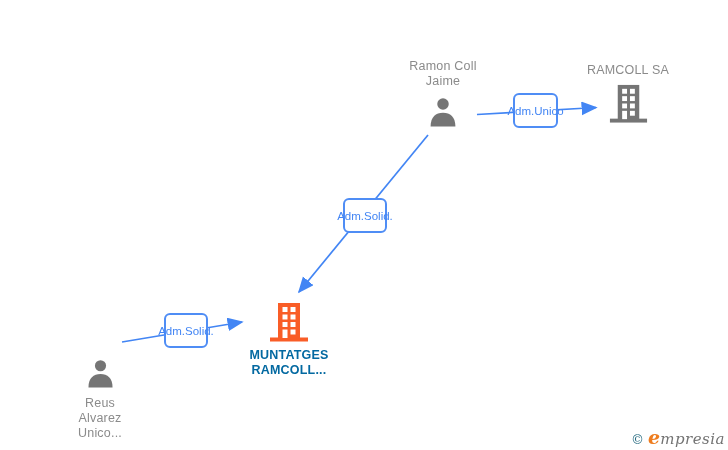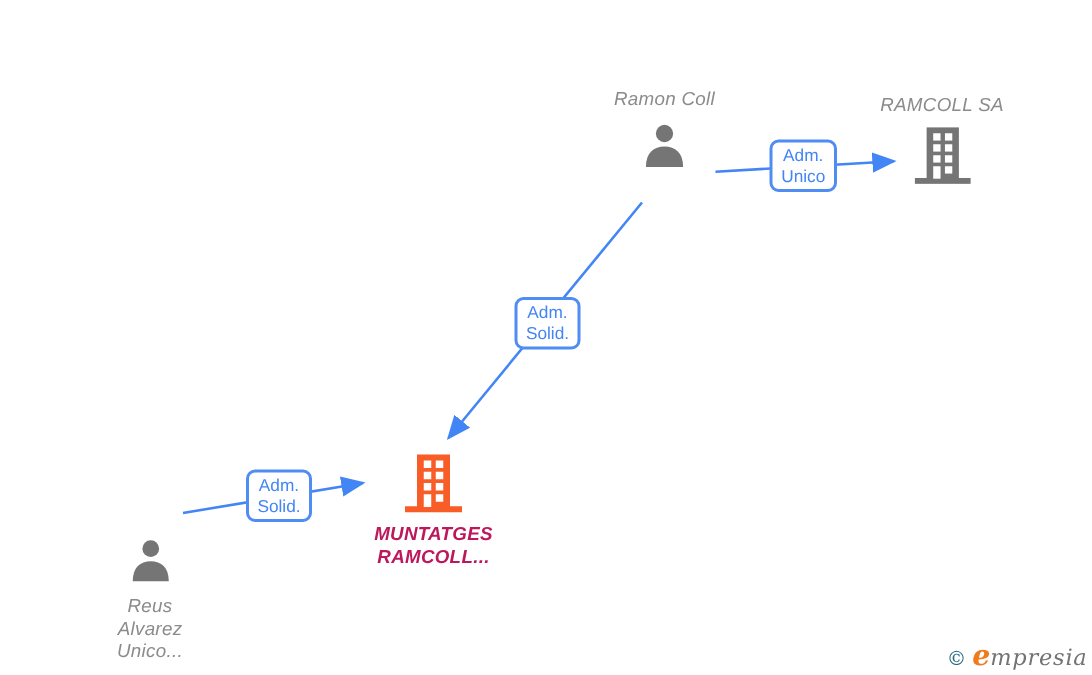--- a/index.html
+++ b/index.html
@@ -5,29 +5,28 @@
   html,body{margin:0;padding:0;background:#ffffff;}
   #canvas{
     position:relative;width:728px;height:450px;background:#ffffff;overflow:hidden;
     font-family:"Liberation Sans",sans-serif;
   }
   #arrows{position:absolute;left:0;top:0;width:728px;height:450px;}
   .node{position:absolute;text-align:center;cursor:pointer;}
   .node-label{
     font-size:12.5px;line-height:15px;color:#8b8b8b;letter-spacing:.2px;
     white-space:nowrap;
-    font-style:italic;
   }
-  .node-label.bold{font-weight:bold;color:#be185d;}
+  .node-label.bold{font-weight:bold;color:#0369a1;}
   .icon-wrap{display:inline-block;}
   .edge-label{
     position:absolute;box-sizing:border-box;background:#ffffff;
     border:2px solid #4f8df5;border-radius:6px;
     color:#4285f4;font-size:11.5px;line-height:14px;text-align:center;
-    display:flex;flex-direction:column;justify-content:center;align-items:center;
+    display:flex;flex-direction:row;justify-content:center;align-items:center;
     padding:2px 3px;
   }
   .person-fill{fill:#757575;}
   .bldg-gray{fill:#757575;}
   .bldg-orange{fill:#f95d27;}
   #watermark{
     position:absolute;right:3px;bottom:2px;display:flex;align-items:baseline;
     font-family:"DejaVu Serif",serif;font-style:italic;user-select:none;
   }
   #watermark .copy{color:#266b80;font-size:13px;font-style:normal;margin-right:4px;}
@@ -46,20 +45,21 @@
       </marker>
     </defs>
     <line x1="477" y1="114.5" x2="596" y2="107.5" stroke="#4285f4" stroke-width="1.7" marker-end="url(#ah)"></line>
     <line x1="428" y1="135" x2="299" y2="292" stroke="#4285f4" stroke-width="1.7" marker-end="url(#ah)"></line>
     <line x1="122" y1="342" x2="242" y2="322" stroke="#4285f4" stroke-width="1.7" marker-end="url(#ah)"></line>
   </svg>
 
   <div class="node" style="left:383px;top:59px;width:120px;">
     <div class="node-label">
       <div>Ramon Coll</div>
+      <div>Jaime</div>
     </div>
     <span class="icon-wrap" style="margin-top:7px;">
       <svg width="32" height="32" viewBox="0 0 40 40">
         <circle class="person-fill" cx="20" cy="10" r="7.2"></circle>
         <path class="person-fill" d="M4.5,38 C4.5,26 11,20.8 20,20.8 C29,20.8 35.5,26 35.5,38 Z"></path>
       </svg>
     </span>
   </div>
 
   <div class="node" style="left:568px;top:63px;width:120px;">

